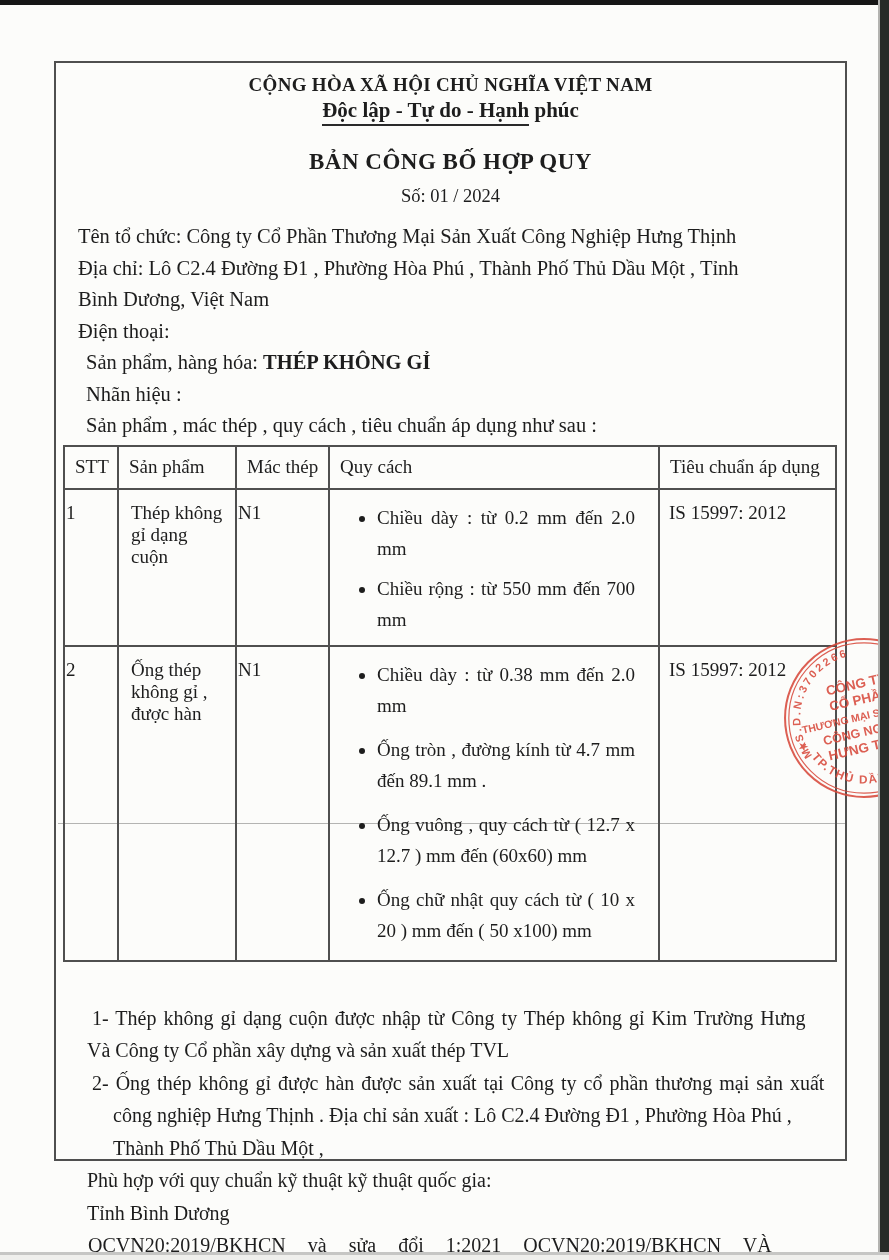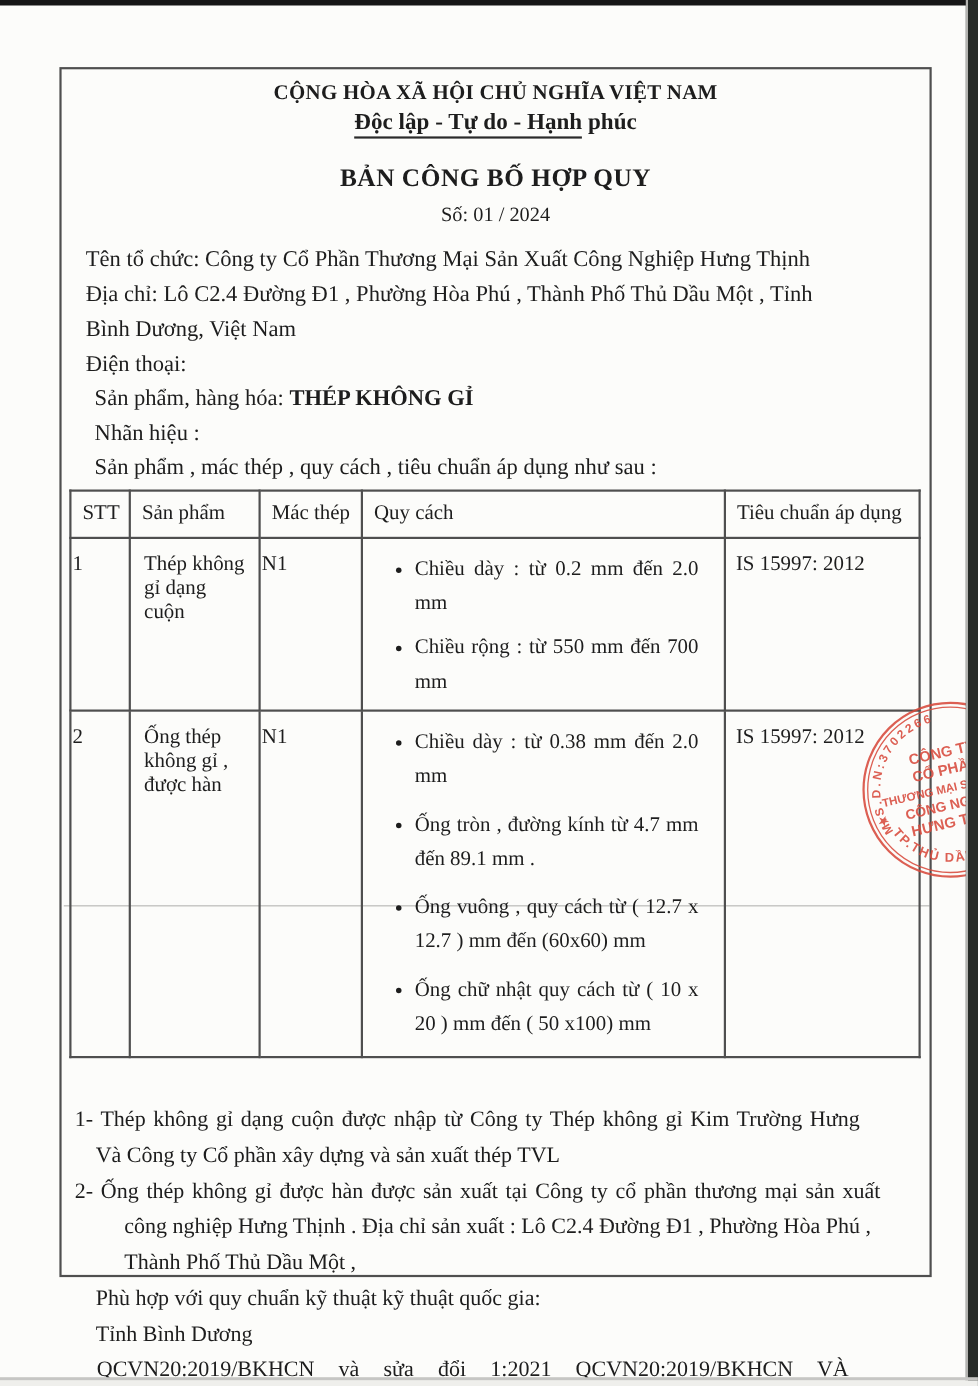--- a/index.html
+++ b/index.html
@@ -48,21 +48,21 @@
   td.c-mt{text-align:center;padding-top:12px;}
   td.c-std{padding:12px 4px 11px 9px;}
   .r1 td{height:95px;}
   .r2 td{height:230px;}
   ul.specs{margin:2px 0 0 0;padding:0 8px 0 46px;}
   ul.specs li{margin-bottom:9px;width:258px;text-align:justify;line-height:31px;}
   .r2 ul.specs li{margin-bottom:13px;}
 
   .notes{margin-top:40px;font-size:20px;line-height:32.5px;}
   .notes div{padding-left:31px;}
-  .notes .num{padding-left:12px;}
+  .notes .num{padding-left:36px;}
   .notes .cont{padding-left:57px;}
   .notes .wide{word-spacing:17px;padding-left:32px;}
   .notes .sp2{word-spacing:2px;}
 
   
   .stamp{position:absolute;left:780px;top:634px;width:168px;height:168px;z-index:3;opacity:.88;}
   .stamp svg{width:100%;height:100%;}
   .stamp circle{fill:none;stroke:#d84a3c;}
   .stamp text{fill:#d84a3c;font-family:"Liberation Sans",sans-serif;font-weight:bold;}
 </style>

